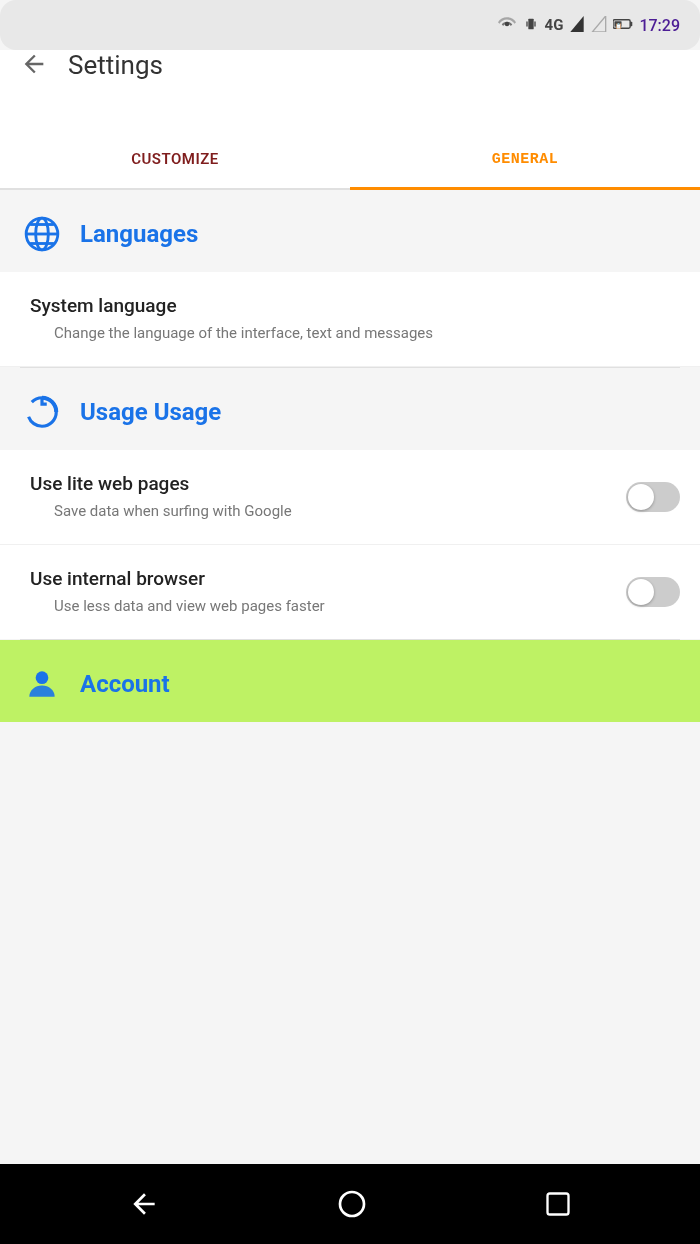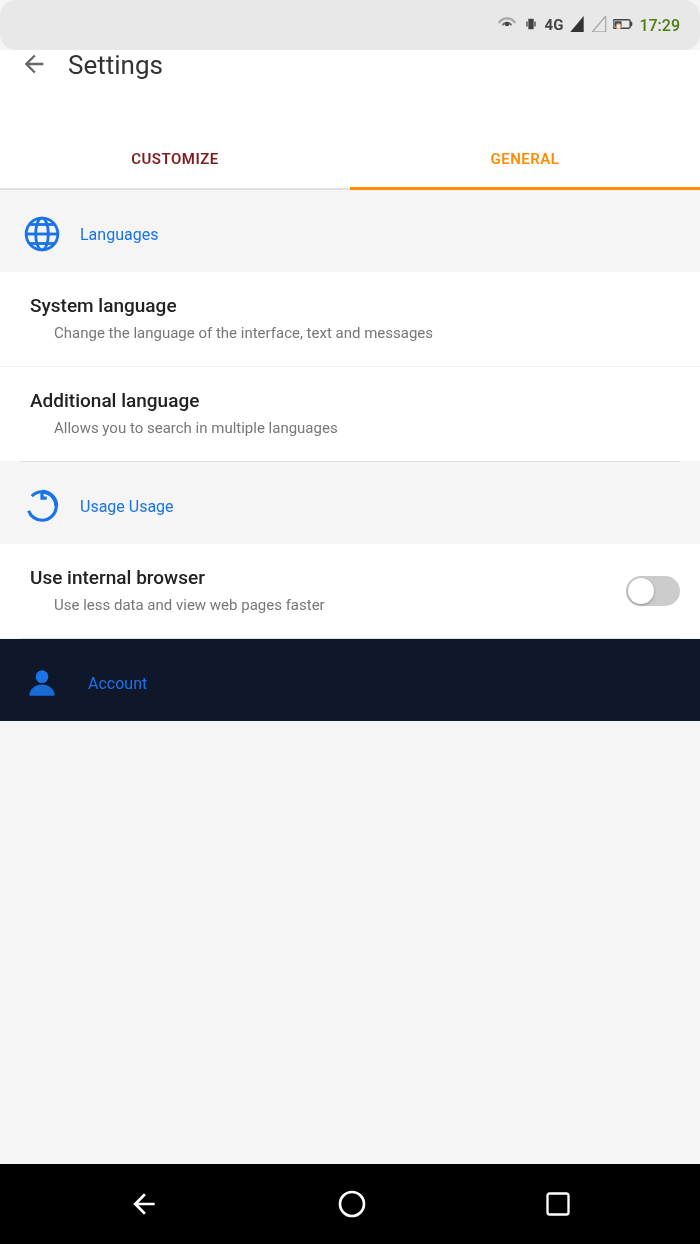--- a/index.html
+++ b/index.html
@@ -32,21 +32,21 @@
 
     .status-icons {
       display: flex;
       align-items: center;
       gap: 6px;
     }
 
     .status-time {
       font-size: 16px;
       font-weight: 500;
-      color: #4d7c0f;
+      color: #4c1d95;
     }
 
     .status-icon {
       font-size: 14px;
       color: #444;
     }
 
     
     .header {
       width: 100%;
@@ -92,20 +92,21 @@
       cursor: pointer;
       position: relative;
     }
 
     .tab-customize {
       color: #7f1d1d;
     }
 
     .tab-general {
       color: #FF8C00;
+      font-family: Liberation Mono, monospace;
     }
 
     .tab-general::after {
       content: '';
       position: absolute;
       bottom: -2px;
       left: 0;
       right: 0;
       height: 3px;
       background: #FF8C00;
@@ -129,23 +130,23 @@
     .section-icon {
       width: 44px;
       height: 44px;
       flex-shrink: 0;
       display: flex;
       align-items: center;
       justify-content: center;
     }
 
     .section-label {
-      font-size: 16px;
+      font-size: 24px;
       color: #1a73e8;
-      font-weight: 400;
+      font-weight: 700;
     }
 
     
     .settings-item {
       background: #fff;
       padding: 22px 20px 22px 30px;
       display: flex;
       align-items: center;
       justify-content: flex-end;
       border-bottom: 1px solid #f0f0f0;
@@ -218,22 +219,22 @@
       align-items: center;
       justify-content: center;
       cursor: pointer;
     }
 
     
     .account-section {
       display: flex;
       align-items: center;
       padding: 22px 20px 16px 20px;
-      background: #0f172a;
-      gap: 24px;
+      background: #bef264;
+      gap: 16px;
     }
   </style>
 </head>
 <body>
 
 <div class="status-bar">
   <div class="status-icons">
 
     <span class="status-icon">
       <svg width="20" height="18" viewBox="0 0 24 24" fill="#444">
@@ -311,40 +312,41 @@
     <span class="section-label">Languages</span>
   </div>
 
   <div class="settings-item">
     <div class="settings-item-text">
       <div class="settings-item-title">System language</div>
       <div class="settings-item-subtitle">Change the language of the interface, text and messages</div>
     </div>
   </div>
 
-  <div class="settings-item" style="border-bottom: none;">
-    <div class="settings-item-text">
-      <div class="settings-item-title">Additional language</div>
-      <div class="settings-item-subtitle">Allows you to search in multiple languages</div>
-    </div>
-  </div>
 
   <div class="divider"></div>
 
   <div class="section-header">
     <div class="section-icon">
       <svg width="38" height="38" viewBox="0 0 24 24" fill="none" stroke="#1a73e8" stroke-width="2">
         <circle cx="12" cy="12" r="9" stroke-dasharray="30 10" stroke-dashoffset="5"></circle>
         <path d="M12 3 A9 9 0 0 1 21 12" stroke="#1a73e8" stroke-width="2.5" fill="none"></path>
         <polyline points="12,3 12,7 15,7" fill="none" stroke="#1a73e8" stroke-width="2"></polyline>
       </svg>
     </div>
     <span class="section-label">Usage Usage</span>
   </div>
 
+  <div class="settings-item">
+    <div class="settings-item-text">
+      <div class="settings-item-title">Use lite web pages</div>
+      <div class="settings-item-subtitle">Save data when surfing with Google</div>
+    </div>
+    <div class="toggle"></div>
+  </div>
 
   <div class="settings-item" style="border-bottom: none; gap: 36px;">
     <div class="settings-item-text">
       <div class="settings-item-title">Use internal browser</div>
       <div class="settings-item-subtitle">Use less data and view web pages faster</div>
     </div>
     <div class="toggle"></div>
   </div>
 
   <div class="divider"></div>

